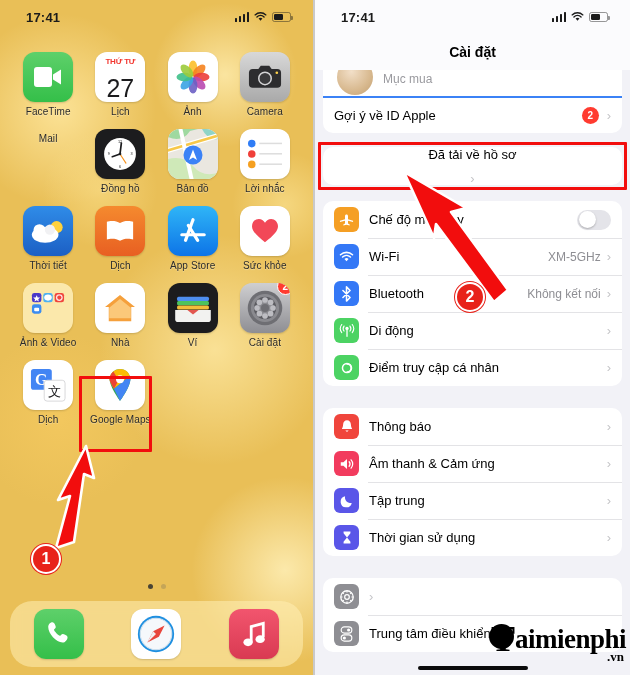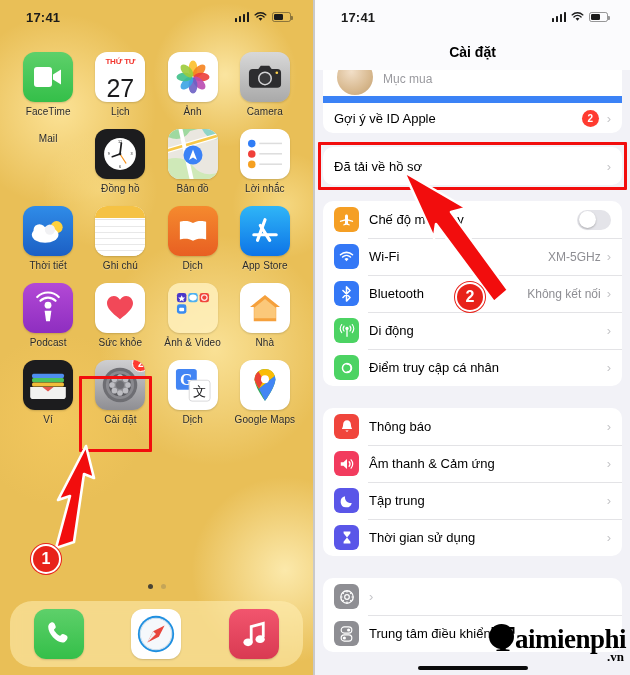--- a/index.html
+++ b/index.html
@@ -304,28 +304,20 @@
           <svg width="40" height="28" viewBox="0 0 42 28">
             <circle cx="30" cy="10" r="6.4" fill="#ffd13c"></circle>
             <ellipse cx="18" cy="18" rx="14" ry="8.4" fill="#fff"></ellipse>
             <circle cx="12" cy="13" r="6.2" fill="#fff"></circle>
             <circle cx="23" cy="12.5" r="5.4" fill="#f1f1f3"></circle>
           </svg>
         </div>
         <div class="app-label">Thời tiết</div>
       </div>
 
-      <div class="app">
-        <div class="icon" style="background:#fff;flex-direction:column;justify-content:flex-start;">
-          <div style="width:100%;height:12px;background:#f5c244;"></div>
-          <div style="width:100%;height:3px;background:repeating-linear-gradient(180deg,#fff 0 1.3px,#e6e6e6 1.3px 2px);"></div>
-          <div style="width:100%;flex:1;background:repeating-linear-gradient(180deg,#fff 0 5px,#e8e8e8 5px 6px);"></div>
-        </div>
-        <div class="app-label">Ghi chú</div>
-      </div>
 
       <div class="app">
         <div class="icon" style="background:linear-gradient(180deg,#f58a2e,#e85f22);">
           <svg width="30" height="24" viewBox="0 0 32 25">
             <path d="M16 4C12 1 5 1.4 2 2.6v19C5 20.4 12 20 16 23Z" fill="#fff"></path>
             <path d="M16 4c4-3 11-2.6 14-1.4v19c-3-1.2-10-1.6-14 1.4Z" fill="#fff"></path>
           </svg>
         </div>
         <div class="app-label">Dịch</div>
       </div>
@@ -334,31 +326,20 @@
         <div class="icon" style="background:linear-gradient(180deg,#2fb5f7,#0d74e7);">
           <svg width="32" height="30" viewBox="0 0 34 32">
             <path d="M17 4 9 26" stroke="#fff" stroke-width="3.4" stroke-linecap="round"></path>
             <path d="M12 10 22 26" stroke="#fff" stroke-width="3.4" stroke-linecap="round"></path>
             <path d="M5 20h24" stroke="#fff" stroke-width="3.2" stroke-linecap="round"></path>
           </svg>
         </div>
         <div class="app-label">App Store</div>
       </div>
 
-      <div class="app">
-        <div class="icon" style="background:linear-gradient(180deg,#b349d6,#8e2ec0);">
-          <svg width="34" height="34" viewBox="0 0 36 36">
-            <circle cx="18" cy="15" r="3.6" fill="#fff"></circle>
-            <path d="M14.4 21h7.2l-1.6 11h-4Z" fill="#fff"></path>
-            <path d="M10 10.4a11 11 0 0 1 16 0" stroke="#fff" stroke-width="2.3" fill="none" stroke-linecap="round"></path>
-            <path d="M6.6 6.4a16 16 0 0 1 22.8 0" stroke="#fff" stroke-width="2.3" fill="none" stroke-linecap="round"></path>
-          </svg>
-        </div>
-        <div class="app-label">Podcast</div>
-      </div>
 
       <div class="app">
         <div class="icon" style="background:#fff;">
           <svg width="28" height="26" viewBox="0 0 30 28">
             <path d="M15 26C6 19 1 14 1 8.8 1 4.4 4.4 1 8.4 1c2.8 0 5 1.6 6.6 4 1.6-2.4 3.8-4 6.6-4C25.6 1 29 4.4 29 8.8 29 14 24 19 15 26Z" fill="#f24858"></path>
           </svg>
         </div>
         <div class="app-label">Sức khỏe</div>
       </div>
 
@@ -525,32 +506,32 @@
       </div>
     </div>
 
     <div class="s-scroll">
 
       <div class="card" style="border-radius:0 0 10px 10px; margin-top:0;">
         <div class="partial-row">
           <div class="avatar"></div>
           <div class="partial-label">Mục mua</div>
         </div>
-        <div class="row no-icon" style="border-top:7px solid #3b82f6;">
+        <div class="row no-icon" style="border-top:2px solid #3b82f6;">
           <div class="r-label">Gợi ý về ID Apple</div>
           <div class="rbadge">2</div>
           <div class="chev">›</div>
         </div>
       </div>
 
       <div class="gap" style="height:14px;"></div>
 
       <div style="position:relative; margin:0 8px;">
         <div class="card" style="margin:0;">
-          <div class="row no-icon" style="height:38px;">
+          <div class="row no-icon" style="height:38px;flex-direction:column;">
             <div class="r-label">Đã tải về hồ sơ</div>
             <div class="chev">›</div>
           </div>
         </div>
         <div class="redbox" style="left:-5px; top:-5px; right:-5px; bottom:-5px; width:auto; height:auto;"></div>
       </div>
 
       <div class="gap" style="height:16px;"></div>
 
       <div class="card">

